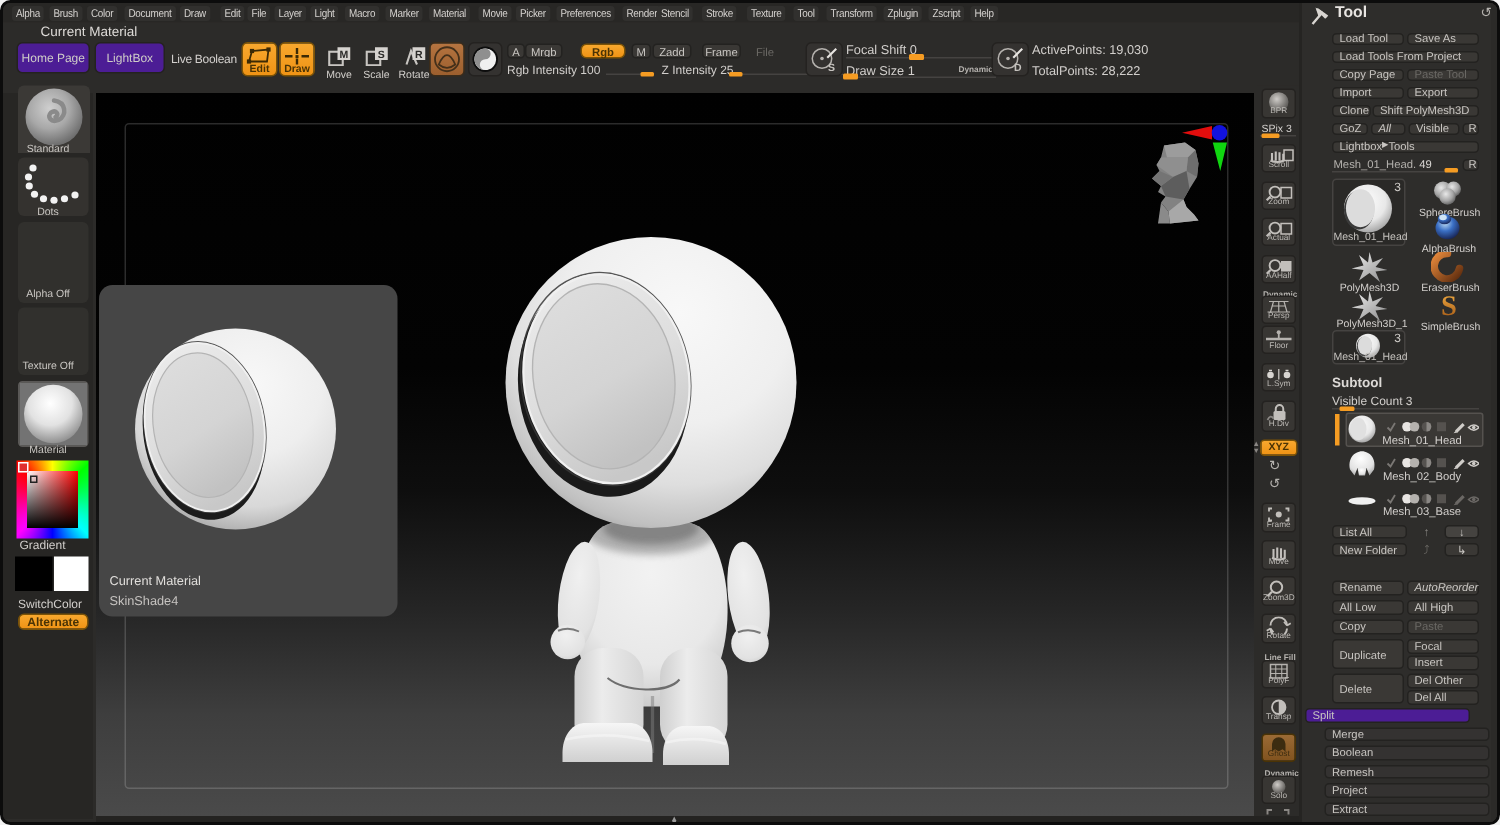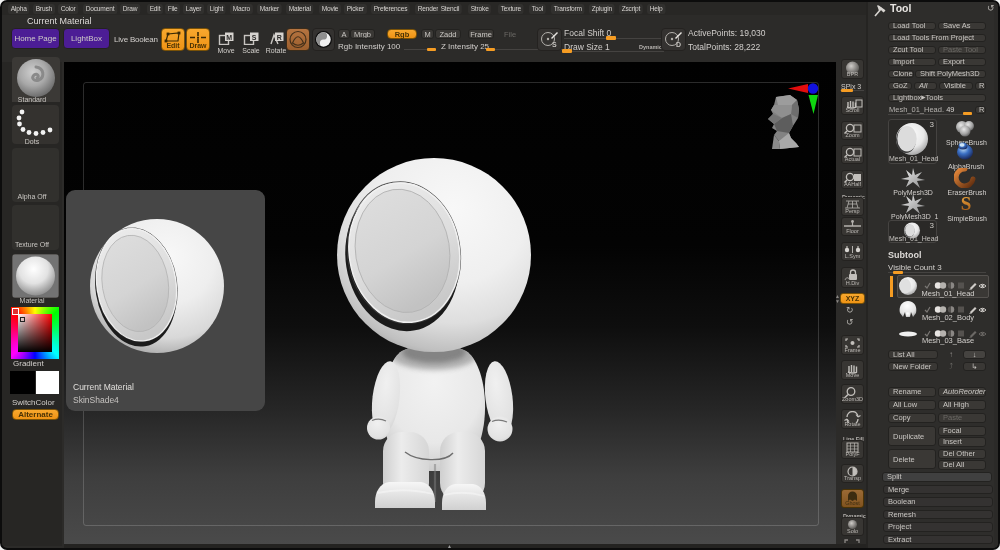--- a/index.html
+++ b/index.html
@@ -505,21 +505,21 @@
     <div class="abs" style="left:126px; top:0; width:8px; height:550px; background:#2b2a28;"></div>
     <svg class="abs" style="left:5px; top:2px;" width="14" height="13">
         <path d="M2 12 L8 5 M6 3 L11 8 M5 2 L12 7" stroke="#d8d5d1" stroke-width="1.6" fill="none"></path>
         <path d="M4 1 L9 4 L6 7 Z" fill="#d8d5d1"></path>
       </svg>
     <div class="txt" style="left:22px; top:2px; font-size:10.5px; font-weight:bold; color:#e8e5e2;">Tool</div>
     <div class="txt" style="left:119px; top:2px; font-size:9px; color:#b5b2ae;">↺</div>
     <div class="pb" style="left:20px; top:19.5px; width:48px; height:8.5px;">Load Tool</div>
     <div class="pb" style="left:70px; top:19.5px; width:48px; height:8.5px;">Save As</div>
     <div class="pb" style="left:20px; top:31.5px; width:98px; height:8.5px;">Load Tools From Project</div>
-    <div class="pb" style="left:20px; top:43.5px; width:48px; height:8.5px;">Zcut Tool</div>
+    <div class="pb" style="left:20px; top:43.5px; width:48px; height:8.5px;">Copy Page</div>
     <div class="pb dis" style="left:70px; top:43.5px; width:48px; height:8.5px;">Paste Tool</div>
     <div class="pb" style="left:20px; top:55.5px; width:48px; height:8.5px;">Import</div>
     <div class="pb" style="left:70px; top:55.5px; width:48px; height:8.5px;">Export</div>
     <div class="pb" style="left:20px; top:67.5px; width:26px; height:8.5px;">Clone</div>
     <div class="pb" style="left:47px; top:67.5px; width:71px; height:8.5px;">Shift PolyMesh3D</div>
     <div class="pb" style="left:20px; top:79.5px; width:24px; height:8.5px;">GoZ</div>
     <div class="pb" style="left:46px; top:79.5px; width:23px; height:8.5px;font-style:italic;">All</div>
     <div class="pb" style="left:71px; top:79.5px; width:34px; height:8.5px;">Visible</div>
     <div class="pb" style="left:107px; top:79.5px; width:11px; height:8.5px; padding-left:3px;">R</div>
     <div class="pb" style="left:20px; top:91.5px; width:98px; height:8.5px;">Lightbox<span style="font-size:5.5px;">▶</span>Tools</div>
@@ -696,21 +696,21 @@
     <div class="pb" style="left:20px; top:398px; width:48px; height:9.5px;">All Low</div>
     <div class="pb" style="left:70px; top:398px; width:48px; height:9.5px;">All High</div>
     <div class="pb" style="left:20px; top:411px; width:48px; height:9.5px;">Copy</div>
     <div class="pb dis" style="left:70px; top:411px; width:48px; height:9.5px;">Paste</div>
     <div class="pb" style="left:20px; top:424px; width:48px; height:20px;">Duplicate</div>
     <div class="pb" style="left:70px; top:424px; width:48px; height:9.5px;">Focal</div>
     <div class="pb" style="left:70px; top:435px; width:48px; height:9.5px;">Insert</div>
     <div class="pb" style="left:20px; top:447px; width:48px; height:20px;">Delete</div>
     <div class="pb" style="left:70px; top:447px; width:48px; height:9.5px;">Del Other</div>
     <div class="pb" style="left:70px; top:458px; width:48px; height:9.5px;">Del All</div>
-    <div class="pb" style="left:14px; top:470px; width:110px; height:9.5px; background:#404040;">Split</div>
+    <div class="pb" style="left:2px; top:470px; width:110px; height:9.5px; background:#4c1d95;">Split</div>
     <div class="pb" style="left:15px; top:482.5px; width:110px; height:9.5px; background:#343231;">Merge</div>
     <div class="pb" style="left:15px; top:495px; width:110px; height:9.5px; background:#343231;">Boolean</div>
     <div class="pb" style="left:15px; top:507.5px; width:110px; height:9.5px; background:#343231;">Remesh</div>
     <div class="pb" style="left:15px; top:520px; width:110px; height:9.5px; background:#343231;">Project</div>
     <div class="pb" style="left:15px; top:532.5px; width:110px; height:9.5px; background:#343231;">Extract</div>
   </div>
   <div id="bottombar" class="abs" style="left:62px; top:542px; width:802px; height:6px; background:#242321;"></div>
   <div class="abs" style="left:415px; top:546px; width:31px; height:1px; background:#6a6a6a;"></div>
   <div class="abs" style="left:452px; top:546px; width:30px; height:1px; background:#6a6a6a;"></div>
   <div class="abs" style="left:445px; top:543px; color:#9a9a9a; font-size:5px; line-height:3px;">▲<br>▼</div>

